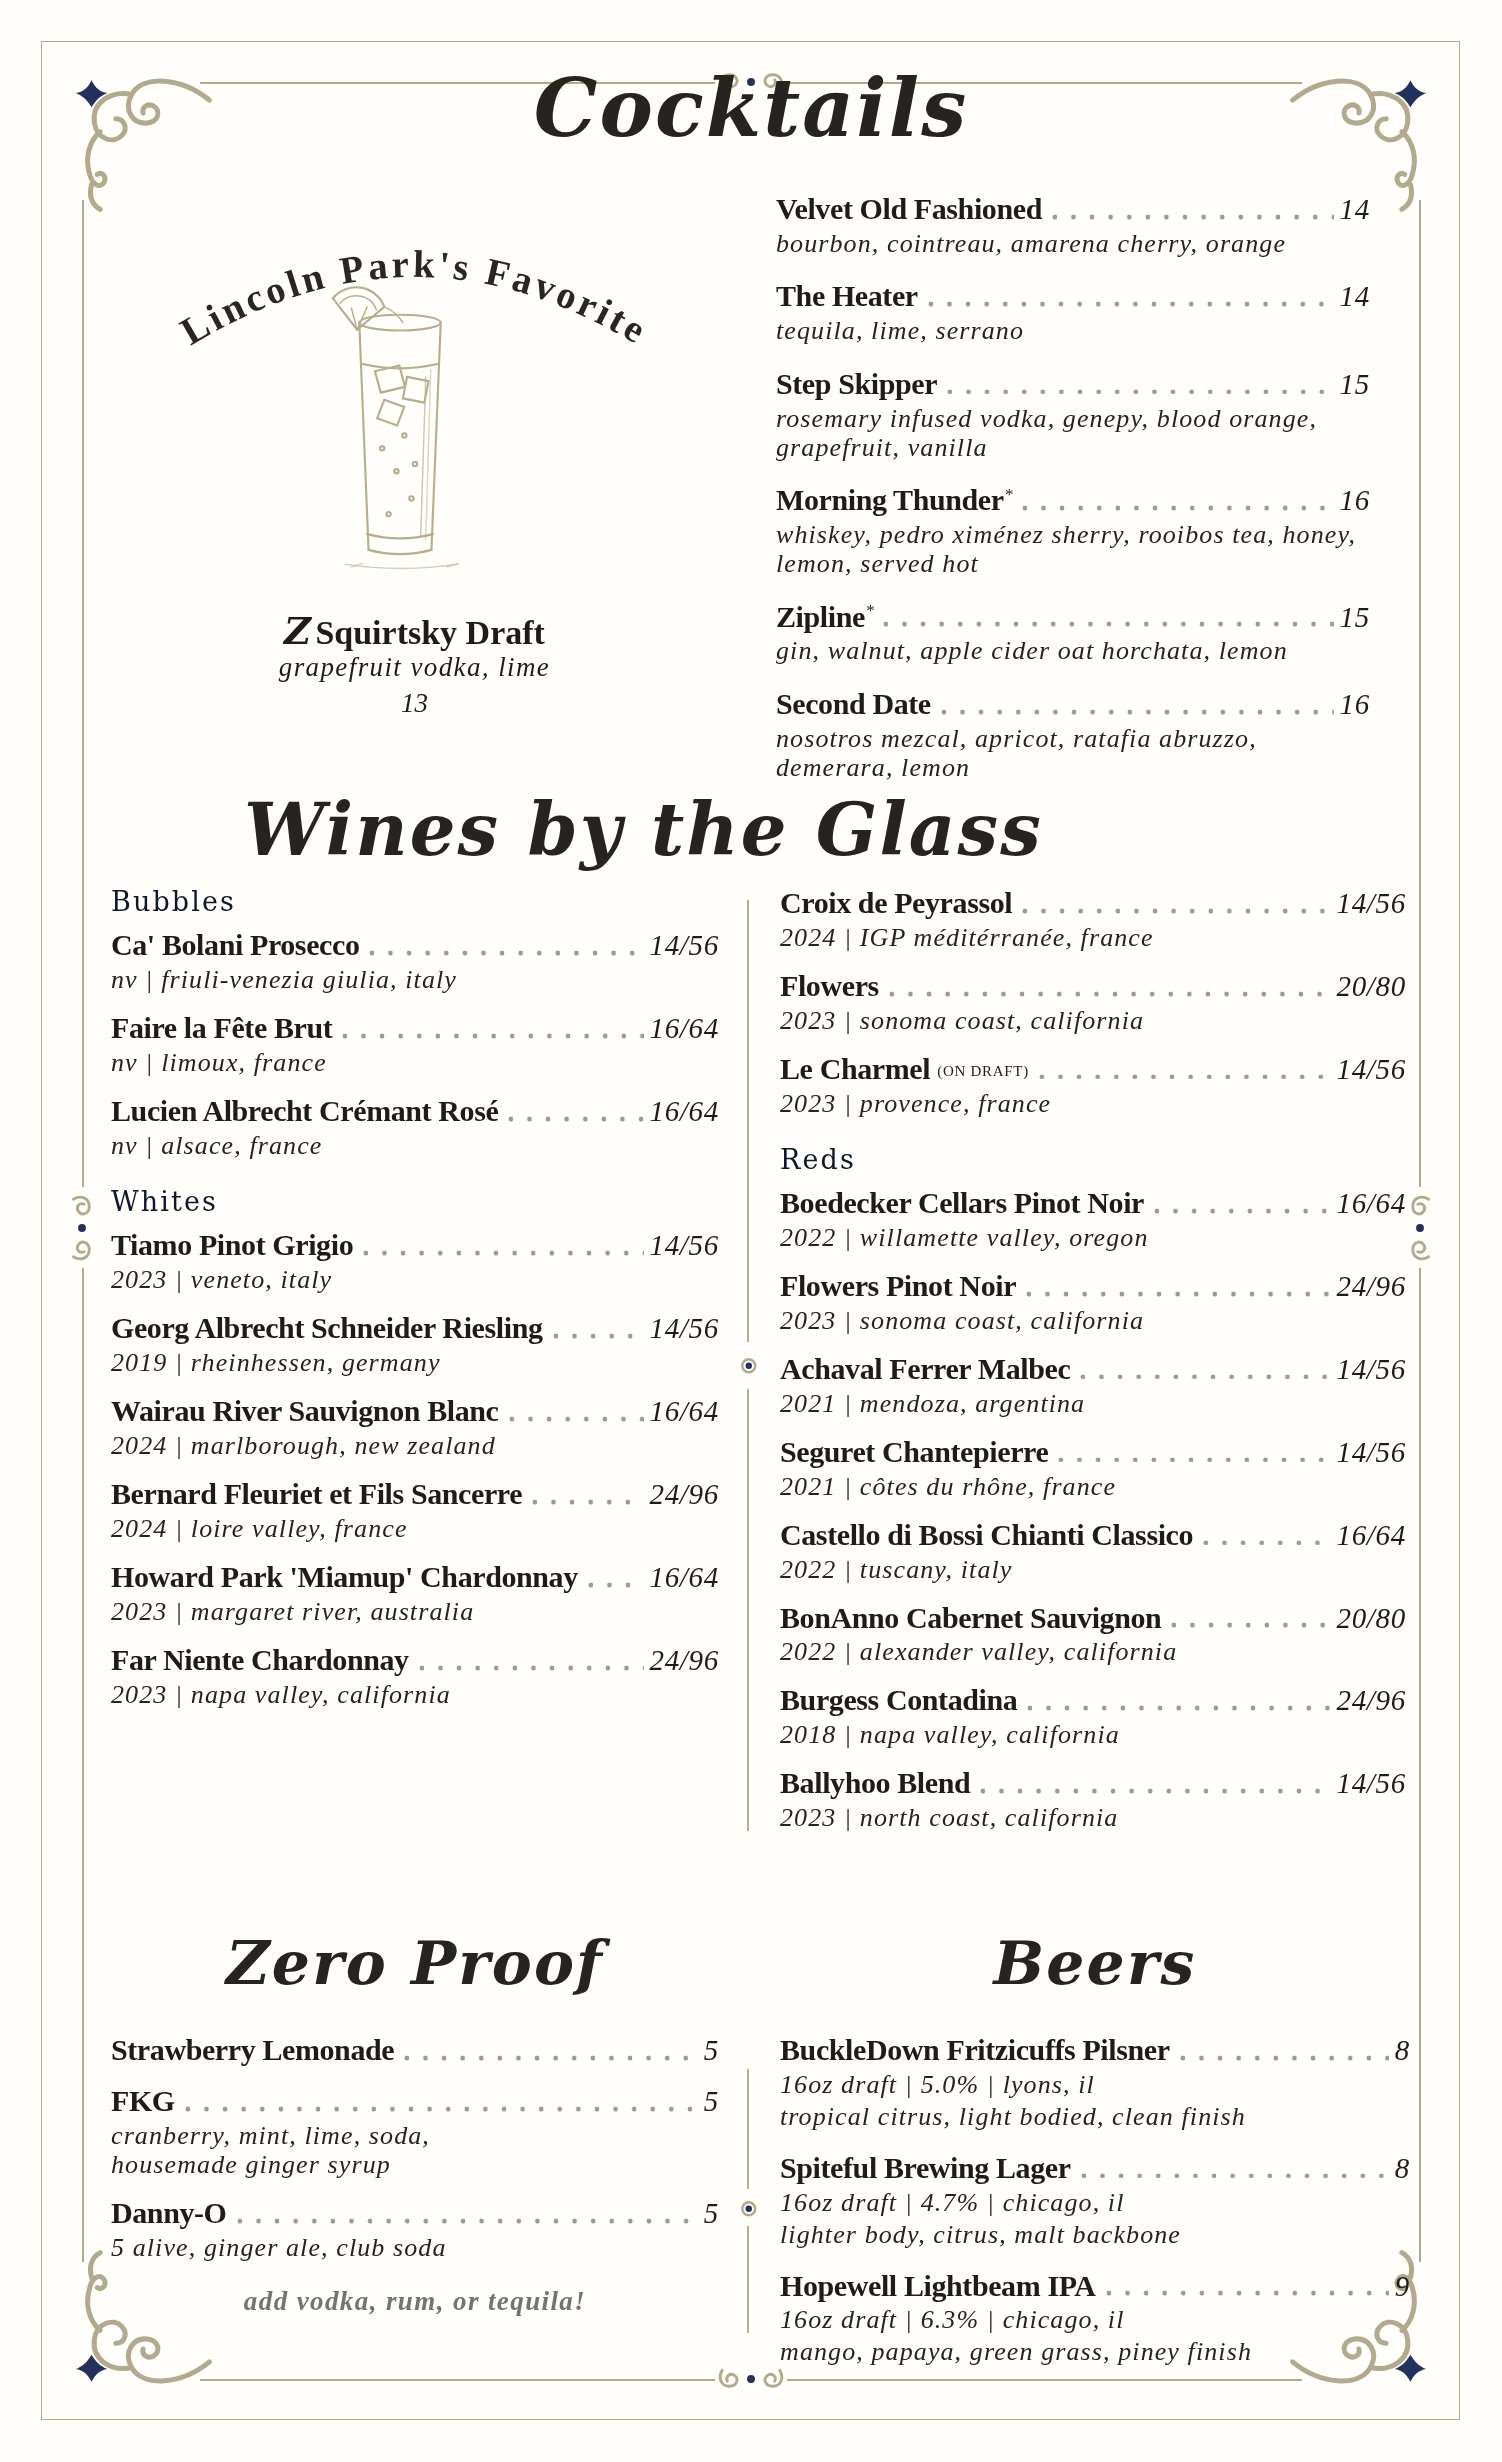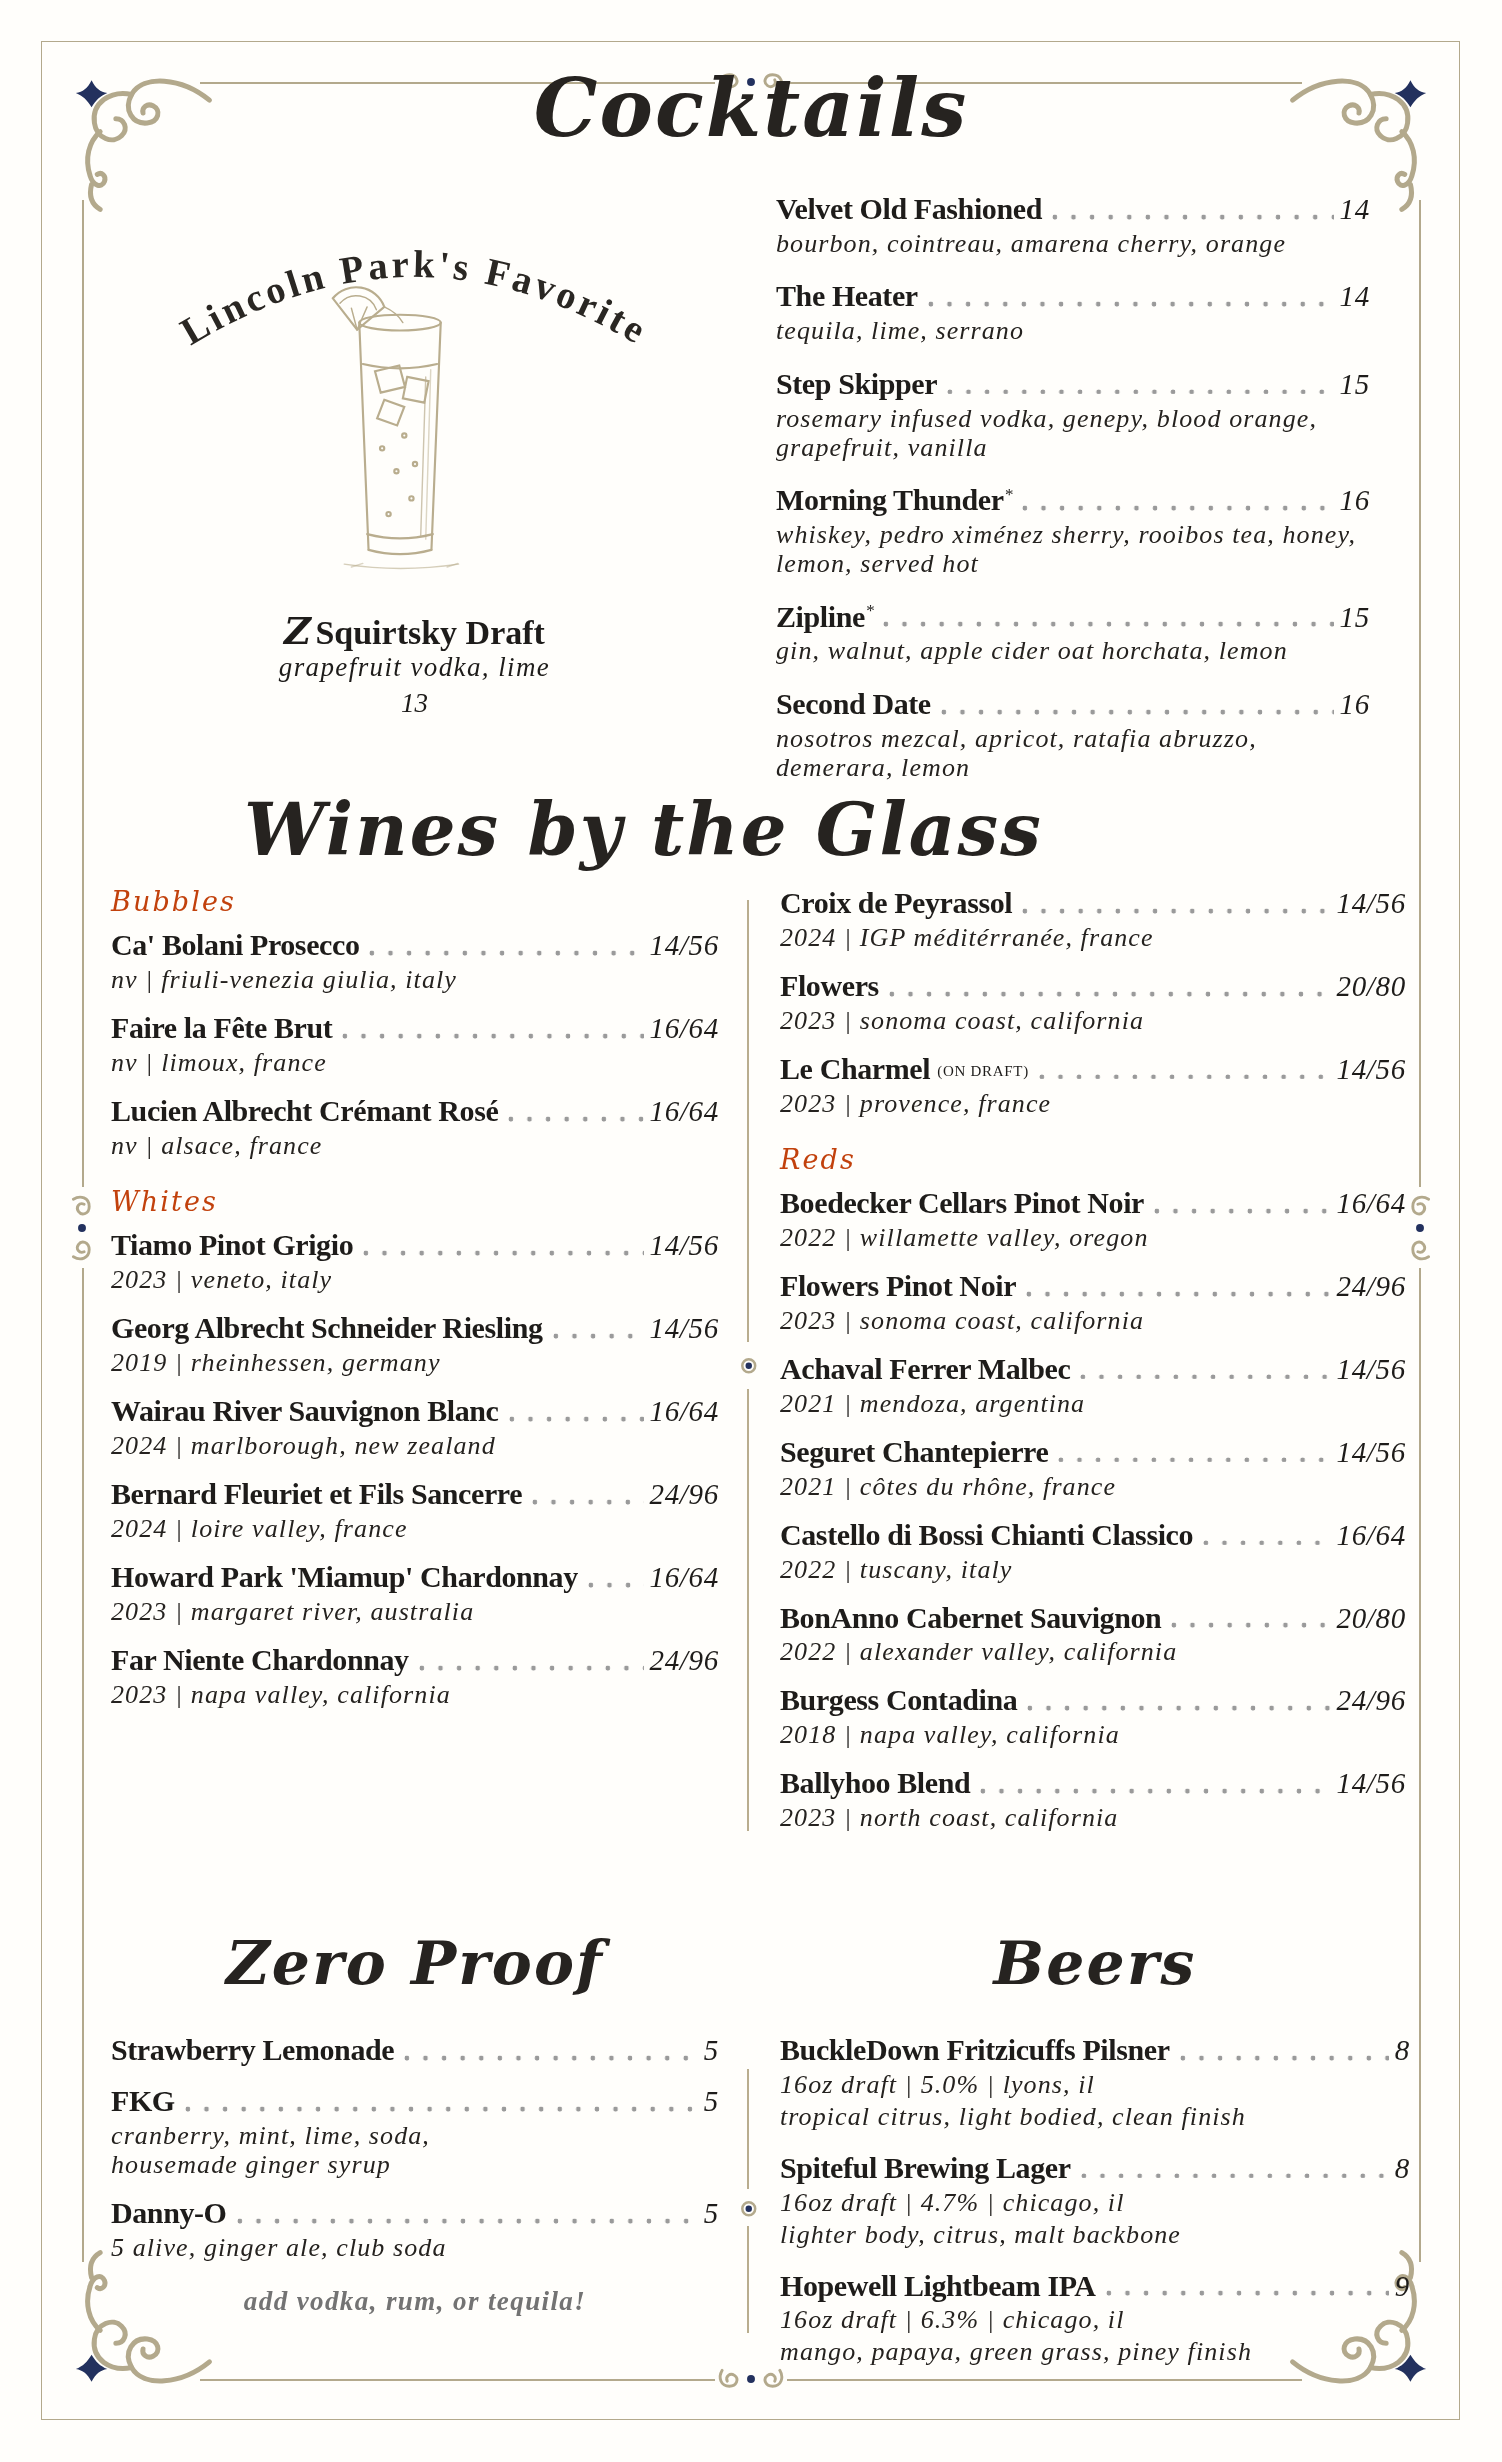--- a/index.html
+++ b/index.html
@@ -33,22 +33,22 @@
   .row { display:flex; align-items:flex-end; white-space:nowrap; }
   .name { font-weight:bold; font-size:30px; line-height:34px; letter-spacing:-0.4px; }
   .mark { font-size:17px; line-height:17px; position:relative; top:-14.3px; left:1.4px; }
   .suffix { font-size:15px; font-weight:normal; letter-spacing:0.7px; margin-left:7.2px; line-height:29px; }
   .leader { flex:1; min-width:13px; margin:0 5.7px 6.4px 10px; height:5.7px; align-self:flex-end;
             background-image:radial-gradient(circle at 2.9px 2.9px, #9a9a9a 2.2px, rgba(0,0,0,0) 2.6px);
             background-size:18.6px 5.7px; background-repeat:repeat-x; background-position:left center; }
   .price { font-style:italic; font-size:29px; line-height:33px; letter-spacing:0.7px; }
   .desc, .origin { font-style:italic; font-size:26px; line-height:29px; letter-spacing:1.1px;
                    color:#25221f; margin-top:2.9px; }
-  .group-label { font-family:"DejaVu Serif", serif; font-style:italic; font-size:27px;
-                 color:#c2410c; letter-spacing:2.1px; margin-bottom:11.4px; }
+  .group-label { font-family:"DejaVu Serif", serif; font-size:27px;
+                 color:#0f172a; letter-spacing:2.1px; margin-bottom:11.4px; }
   .group { margin-bottom:2.9px; }
   .group + .group { margin-top:26px; }
 
   
   #featured       { position:absolute; left:107px; top:200px; width:615px; text-align:center; }
   #featured .arc  { position:absolute; left:0; top:0; }
   #featured .glass{ position:absolute; left:200px; top:84px; }
   .feat-name  { position:absolute; top:409px; width:615px; font-size:34px; font-weight:bold; }
   .feat-initial { font-family:"DejaVu Serif", serif; font-style:italic; font-size:37px; margin-right:4.3px; }
   .feat-desc  { position:absolute; top:452px; width:615px; font-style:italic; font-size:27px; letter-spacing:1.4px; }

